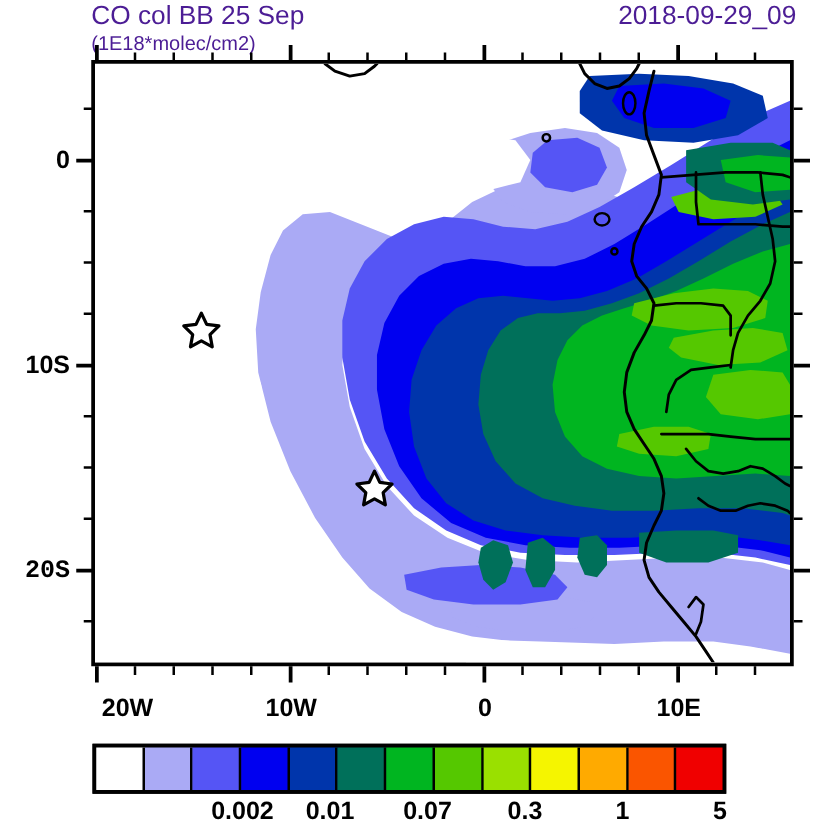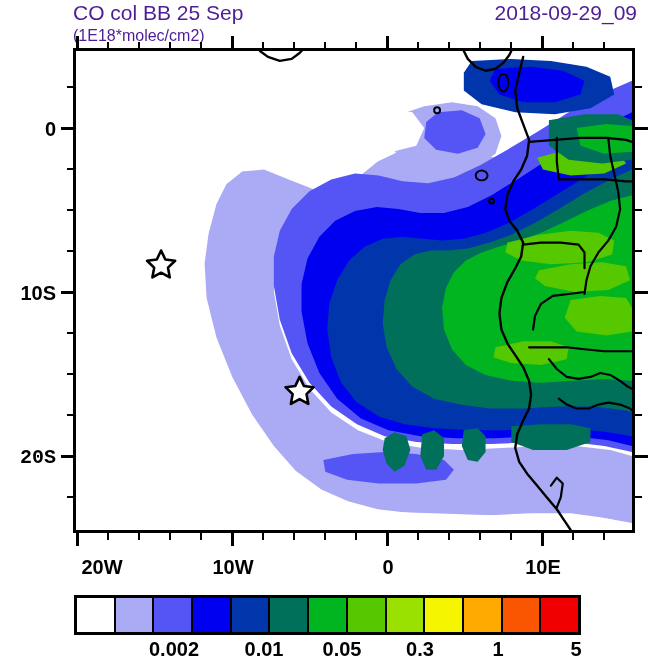--- a/index.html
+++ b/index.html
@@ -286,20 +286,20 @@
     <div class="cbcell" style="background:#00705a"></div>
     <div class="cbcell" style="background:#00b520"></div>
     <div class="cbcell" style="background:#55c800"></div>
     <div class="cbcell" style="background:#9ae000"></div>
     <div class="cbcell" style="background:#f5f500"></div>
     <div class="cbcell" style="background:#ffaa00"></div>
     <div class="cbcell" style="background:#fa5500"></div>
     <div class="cbcell" style="background:#f00000"></div>
   </div>
 
-  <div class="cblab" style="left:174px;">0.002</div>
+  <div class="cblab" style="left:194px;">0.002</div>
   <div class="cblab" style="left:264px;">0.01</div>
-  <div class="cblab" style="left:342px;">0.05</div>
+  <div class="cblab" style="left:342px;">0.07</div>
   <div class="cblab" style="left:420px;">0.3</div>
   <div class="cblab" style="left:498px;">1</div>
   <div class="cblab" style="left:576px;">5</div>
 
 </div>
 
 </body></html>

